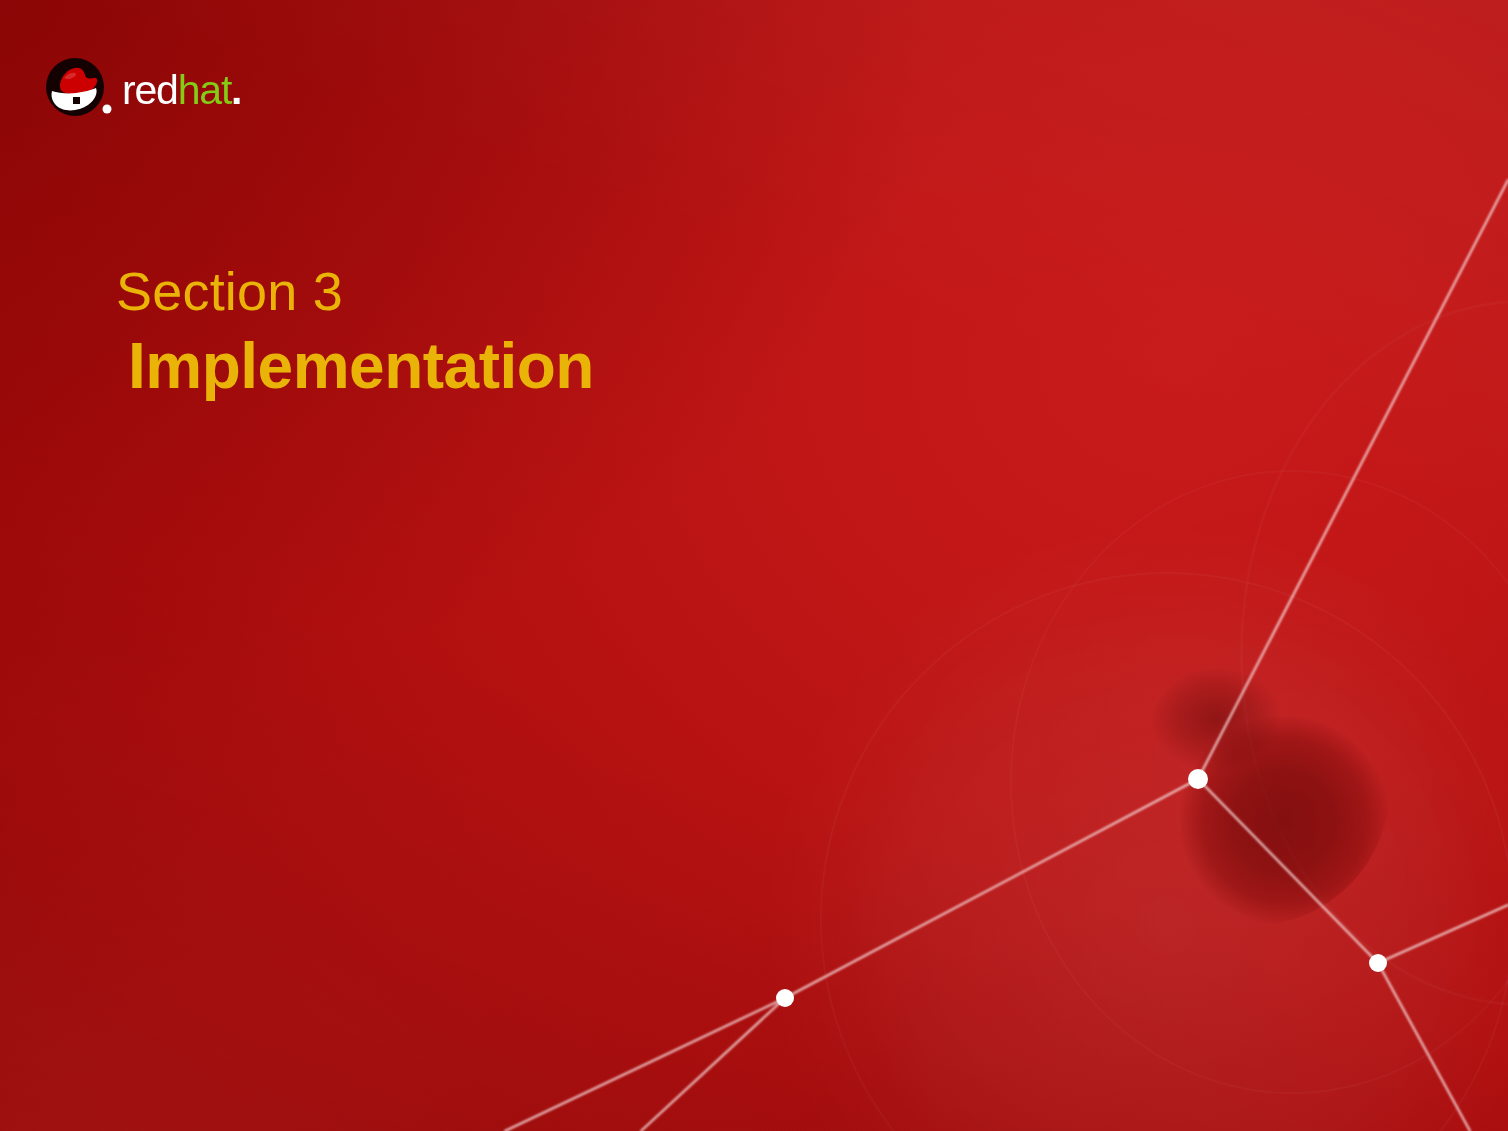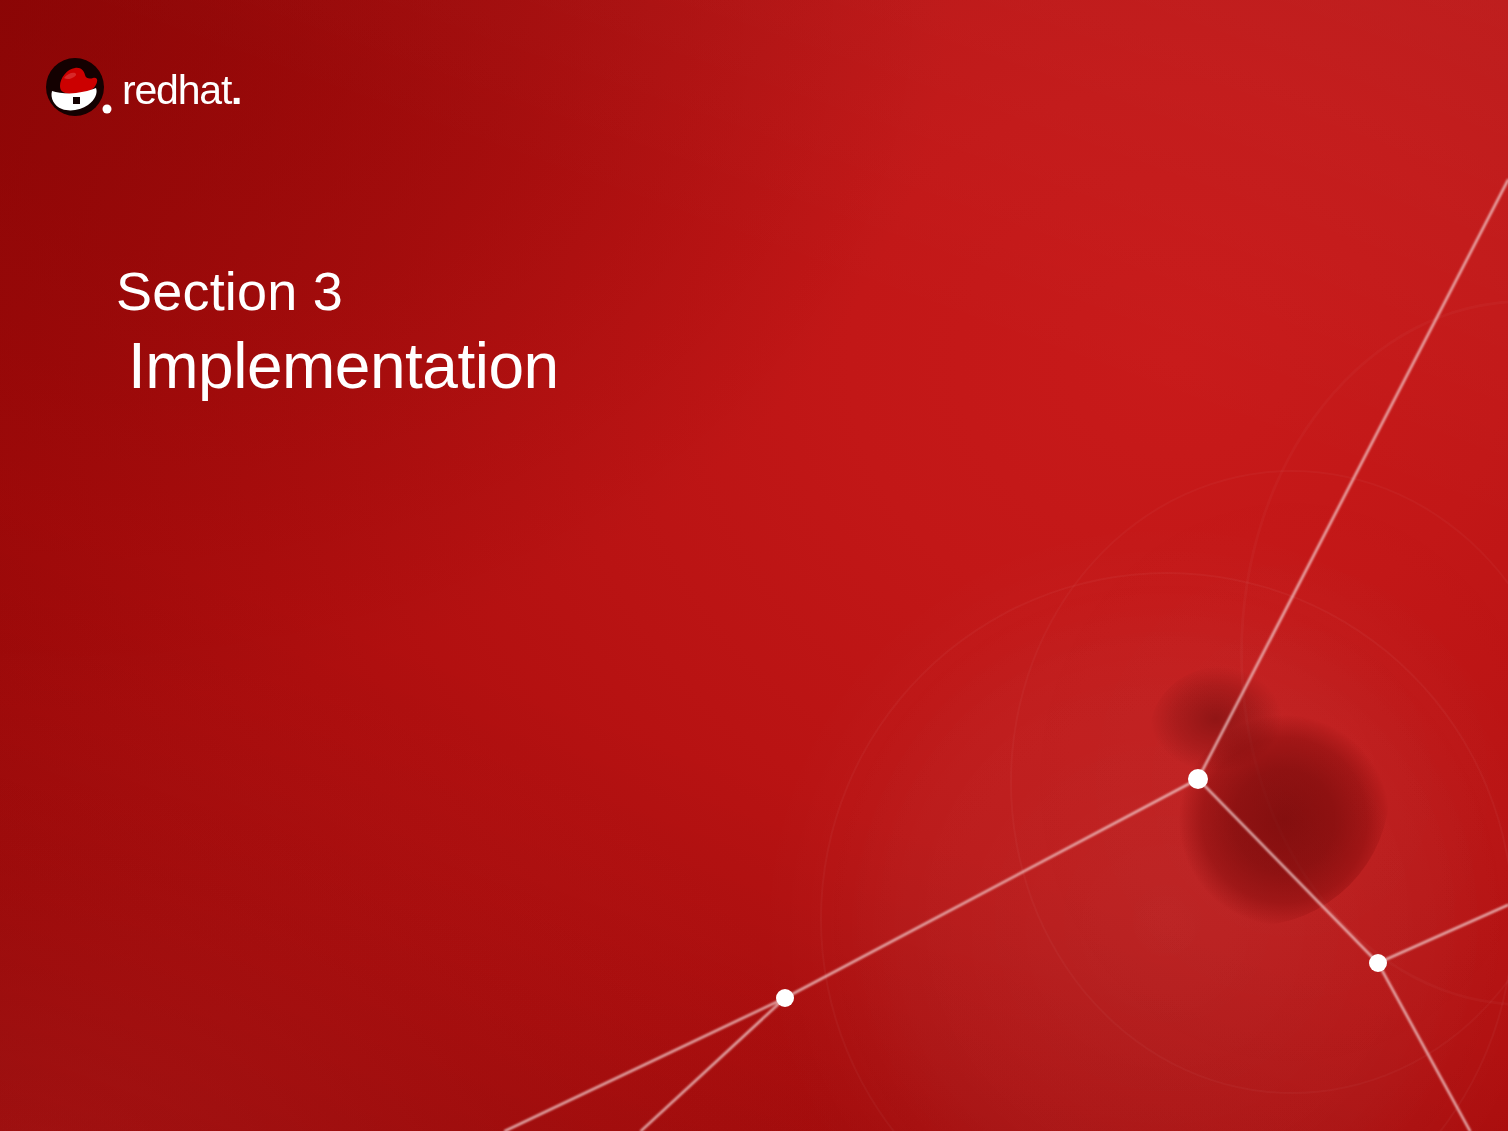--- a/index.html
+++ b/index.html
@@ -142,41 +142,41 @@
   #logo .wordmark {
     font-size: 41px;
     line-height: 1;
     letter-spacing: -1.2px;
     color: #ffffff;
     white-space: nowrap;
     position: relative;
     top: 3px;
   }
   #logo .wordmark .w-red { font-weight: 400; }
-  #logo .wordmark .w-hat { font-weight: 400; color: #ffffff; }
+  #logo .wordmark .w-hat { font-weight: 400; color: #84cc16; }
   #logo .wordmark .w-dot { font-weight: 700; }
 
   
   #headings {
     position: absolute;
     left: 116px;
     top: 262px;
-    color: #ffffff;
+    color: #eab308;
   }
   .eyebrow {
     font-size: 54px;
     line-height: 1.08;
     font-weight: 400;
     letter-spacing: 0.2px;
     white-space: nowrap;
   }
   .headline {
     font-size: 64px;
     line-height: 1.08;
-    font-weight: 400;
+    font-weight: 700;
     letter-spacing: -0.5px;
     margin-top: 12px;
     margin-left: 12px;
     white-space: nowrap;
   }
 </style>
 </head>
 <body>
 
 <div id="slide">

